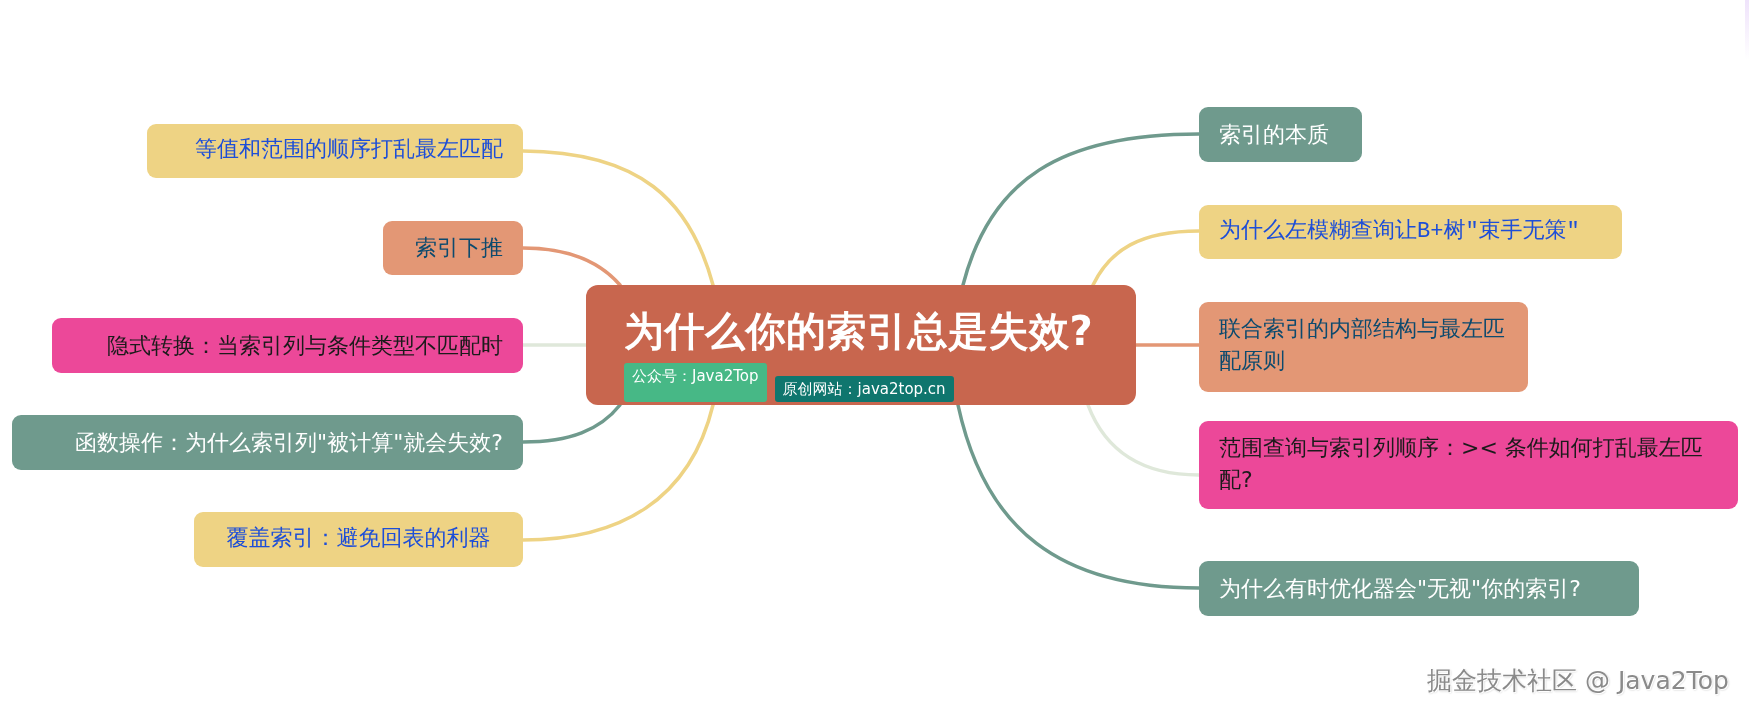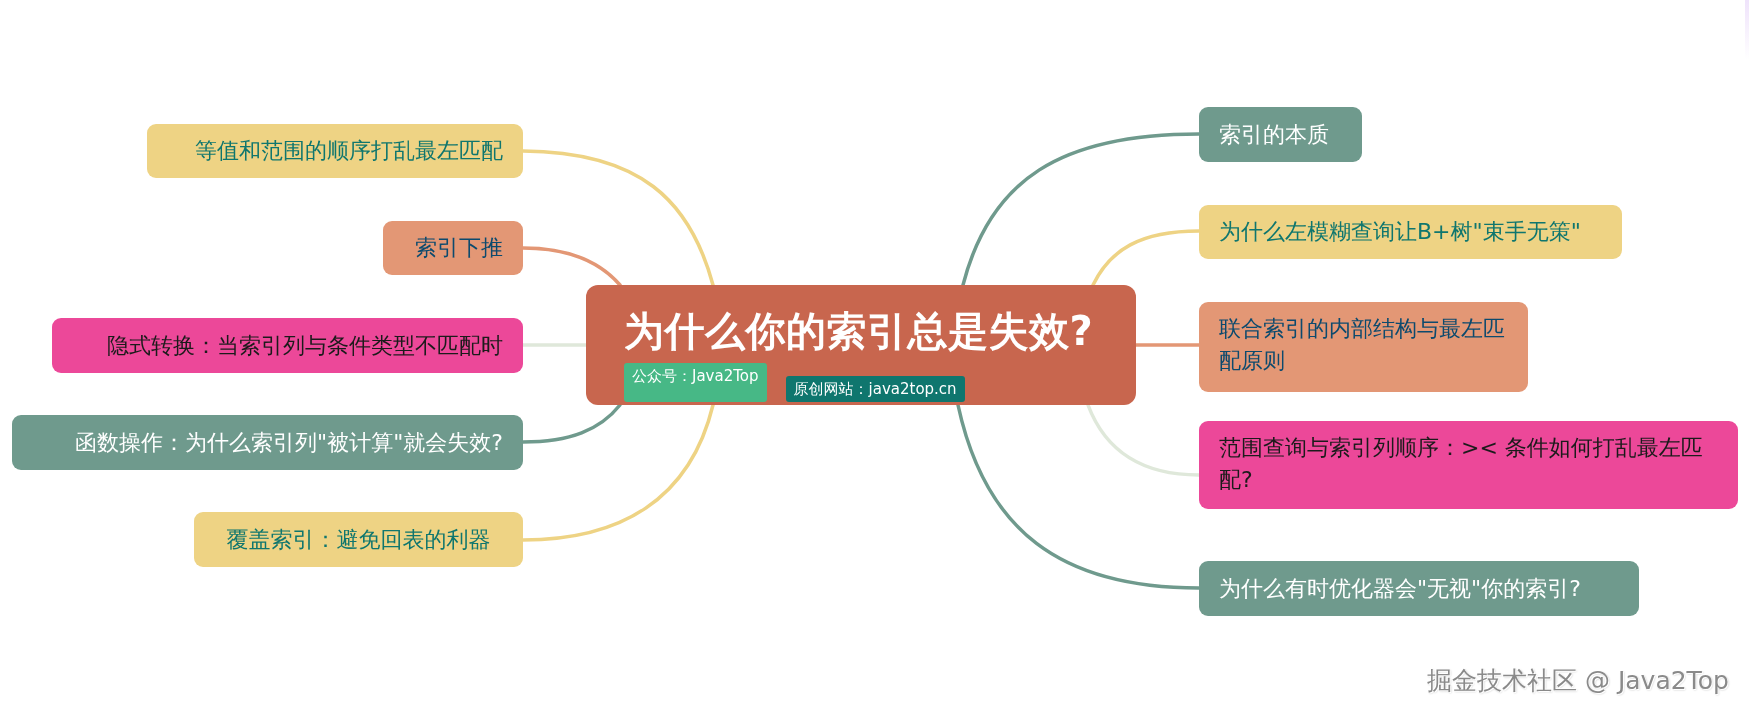--- a/index.html
+++ b/index.html
@@ -14,34 +14,34 @@
     }
     svg.links { position: absolute; left: 0; top: 0; width: 1749px; height: 716px; }
     .node {
       position: absolute; box-sizing: border-box; border-radius: 9px;
       font-size: 22px; line-height: 32px; padding: 11px 20px;
       display: flex; align-items: center; white-space: nowrap;
     }
     .node.multi { white-space: normal; align-items: flex-start; }
     .node.right { justify-content: flex-start; }
     .node.left { justify-content: flex-end; }
-    .c-yellow { background: #eed384; color: #0f766e; }
+    .c-yellow { background: #eed384; color: #1d4ed8; font-family: Liberation Mono, monospace; }
     .c-orange { background: #e39775; color: #0c4a6e; }
     .c-gray { background: #ec4899; color: #1b1b1b; }
     .c-green { background: #6f9a8d; color: #ffffff; }
     .root {
       position: absolute; left: 586px; top: 285px; width: 550px; height: 120px;
       background: #c8664e; border-radius: 12px; box-sizing: border-box;
       padding: 22px 0 0 38px;
     }
     .root-title {
       color: #ffffff; font-weight: bold; font-size: 40px; line-height: 48px;
       letter-spacing: 0.5px; white-space: nowrap;
     }
-    .root-tags { display: flex; gap: 19px; margin-top: 8px; }
+    .root-tags { display: flex; gap: 8px; margin-top: 8px; }
     .tag {
       font-size: 15px; color: #ffffff; padding: 3px 8px; border-radius: 3px;
       line-height: 20px; white-space: nowrap;
     }
     .tag.green { background: #47b886; }
     .tag.orange { background: #0f766e; margin-top: 13px; }
     .watermark {
       position: absolute; left: 1427px; top: 664px;
       font-size: 25px; color: #8a8a8a;
       text-shadow: 1px 1px 0 #ffffff, -1px -1px 0 #ffffff, 1px 1px 2px #bdbdbd;

